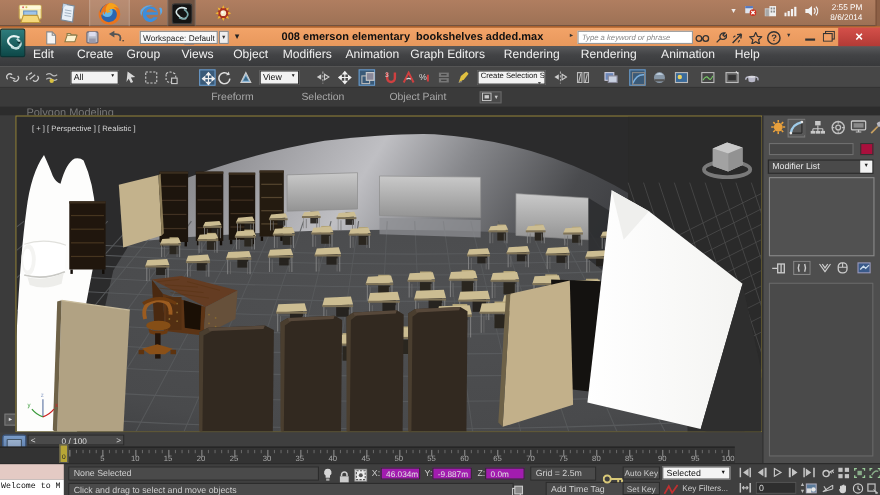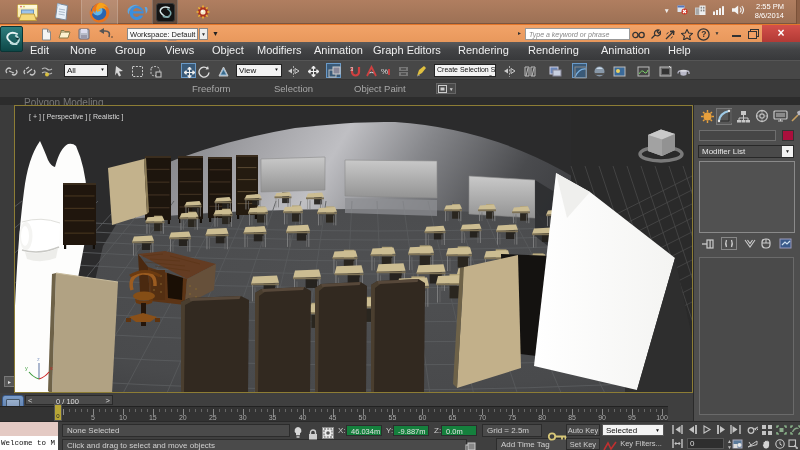--- a/index.html
+++ b/index.html
@@ -56,21 +56,21 @@
 .tlarrow{position:absolute;left:2px;top:0px}
 .tlmid{position:absolute;left:30px;top:0.5px}
 .tlgrid{position:absolute;left:29px;top:13px}
 .ruler{position:absolute;left:0px;top:13px;width:668px;height:15px;background:#333;border-top:1px solid #222}
 .rlab{position:absolute;top:7px;font-size:7px;color:#aaa;width:16px;text-align:center}
 .thandle{position:absolute;left:54px;top:11px;width:8px;height:17px;background:#b8a636;border:1px solid #555;color:#222;font-size:6px;text-align:center;padding-top:8px}
 .status{position:absolute;left:0;top:421px;width:800px;height:29px;background:#3f3f3f;border-top:1px solid #2a2a2a}
 .welcome-pink{position:absolute;left:0;top:0;width:58px;height:14px;background:#e4cac4}
 .welcome-white{position:absolute;left:0;top:14px;width:58px;height:15px;background:#fff;font-family:"Liberation Mono",monospace;font-size:7.5px;color:#111;padding:3px 1px;white-space:nowrap;overflow:hidden}
 .sfield{position:absolute;background:#4a4a4a;border:1px solid #2c2c2c;color:#d0d0d0;font-size:8px;padding:1px 4px;white-space:nowrap;overflow:hidden}
-.sfield.dark{background:#15803d;color:#e0e0e0;font-size:7.5px}
+.sfield.dark{background:#a21caf;color:#e0e0e0;font-size:7.5px}
 .slab{position:absolute;font-size:8px;color:#ccc}
 .sico{position:absolute}
 .skbtn{position:absolute;height:12px;background:#4a4a4a;border:1px solid #2c2c2c;color:#ccc;font-size:7.5px;text-align:center;line-height:11px}
 .sdrop{position:absolute;height:12px;background:#f4f4f4;border:1px solid #555;color:#111;font-size:8px;padding:0 3px;line-height:11px}
 .pbrow{position:absolute;left:668px;top:2px;width:132px;height:13px;color:#ddd;font-size:9px}
 .pbrow2{position:absolute;left:668px;top:16px;width:132px;height:13px;color:#ddd;font-size:9px}
 .pbi{position:absolute;top:1px}
 .spinfield{position:absolute;left:19px;top:0;width:37px;height:11px;background:#2e2e2e;border:1px solid #555;color:#ddd;font-size:8px;padding:0 2px}
 .spin{position:absolute;right:-9px;top:-1px;font-size:5px;line-height:6px;color:#bbb}
 </style></head>
@@ -177,20 +177,21 @@
       <path d="M9 0 L 14 3 L 9 6 Z" fill="#555"></path>
       <path d="M0.2 9 l 1.6 0" stroke="#333"></path>
     </svg>
   <svg class="qa" style="left:167px" width="14" height="13" viewBox="0 0 14 13">
       <rect x="1" y="3" width="8" height="9" fill="#e8e8ee" stroke="#778"></rect>
       <rect x="4" y="1" width="8" height="9" fill="#f6f6fa" stroke="#778"></rect>
     </svg>
   <div class="wsbox">Workspace: Default</div>
   <div class="wsarrow">▼</div>
   <div class="bigarrow">▼</div>
+  <div class="mtitle">008 emerson elementary&nbsp; bookshelves added.max</div>
   <div class="searchwrap">
       <span class="sarrow">►</span>
       <div class="searchbox">Type a keyword or phrase</div>
     </div>
   <div class="infoicons">
     <svg width="13" height="10" viewBox="0 0 13 10">
         <circle cx="3.4" cy="5" r="2.6" fill="none" stroke="#333" stroke-width="1.3"></circle>
         <circle cx="9.6" cy="5" r="2.6" fill="none" stroke="#333" stroke-width="1.3"></circle>
         <path d="M6 5 h1" stroke="#333"></path>
       </svg>
@@ -216,21 +217,21 @@
       </div>
     <div class="wb"><svg width="11" height="10" viewBox="0 0 11 10" style="margin-top:3px">
           <rect x="2.5" y="0.5" width="8" height="7" fill="none" stroke="#333"></rect>
           <rect x="0.5" y="2.5" width="8" height="7" fill="#f0a065" stroke="#333"></rect>
         </svg></div>
     <div class="wbclose">×</div>
   </div>
 </div>
 <div class="menubar">
     <span style="left:30px">Edit</span>
-    <span style="left:70px">None</span>
+    <span style="left:70px">Create</span>
     <span style="left:115px">Group</span>
     <span style="left:165px">Views</span>
     <span style="left:212px">Object</span>
     <span style="left:257px">Modifiers</span>
     <span style="left:314px">Animation</span>
     <span style="left:373px">Graph Editors</span>
     <span style="left:458px">Rendering</span>
     <span style="left:528px">Rendering</span>
     <span style="left:601px">Animation</span>
     <span style="left:668px">Help</span>
@@ -261,21 +262,21 @@
         <path d="M6.5 1 L 6.5 12 M1 6.5 L 12 6.5 M6.5 1 l -1.8 2.2 h3.6 Z M6.5 12 l -1.8 -2.2 h3.6 Z M1 6.5 l 2.2 -1.8 v3.6 Z M12 6.5 l -2.2 -1.8 v3.6 Z" stroke="#eee" fill="#eee" stroke-width="1"></path>
       </svg></div>
     <div class="tbi" style="left:196px;width:15px"><svg width="13" height="13" viewBox="0 0 13 13">
         <path d="M10.5 3.5 a5 5 0 1 0 1.5 4" stroke="#ddd" fill="none" stroke-width="1.4"></path>
         <path d="M11 1 l .8 3.2 l -3.2 .2 Z" fill="#ddd"></path>
       </svg></div>
     <div class="tbi" style="left:216px;width:15px"><svg width="13" height="13" viewBox="0 0 13 13">
         <polygon points="2,11 11,11 6.5,2" fill="#8fb8d8" stroke="#ccc"></polygon>
         <polygon points="4,9.5 9,9.5 6.5,5" fill="#3a6a8a"></polygon>
       </svg></div>
-    <div class="tdrop" style="left:236px;width:46px">View<span class="da">▼</span></div>
+    <div class="tdrop" style="left:236px;width:36px">View<span class="da">▼</span></div>
     <div class="tbi" style="left:286px;width:15px"><svg width="13" height="13" viewBox="0 0 13 13">
         <path d="M6.5 1 V 12" stroke="#aaa" stroke-dasharray="2 1.4"></path>
         <path d="M1 6 l 4 -2.5 v5 Z" fill="#ccc"></path>
         <path d="M12 6 l -4 -2.5 v5 Z" fill="none" stroke="#ccc"></path>
       </svg></div>
     <div class="tbi" style="left:306px;width:15px"><svg width="13" height="13" viewBox="0 0 13 13">
         <path d="M6.5 1 L 6.5 12 M1 6.5 L 12 6.5 M6.5 1 l -1.8 2.2 h3.6 Z M6.5 12 l -1.8 -2.2 h3.6 Z M1 6.5 l 2.2 -1.8 v3.6 Z M12 6.5 l -2.2 -1.8 v3.6 Z" stroke="#eee" fill="#eee" stroke-width="1"></path>
       </svg></div>
     <div class="tbi sel" style="left:326px;width:15px"><svg width="13" height="13" viewBox="0 0 13 13">
         <rect x="1" y="4" width="7" height="7" fill="none" stroke="#bbb"></rect>

